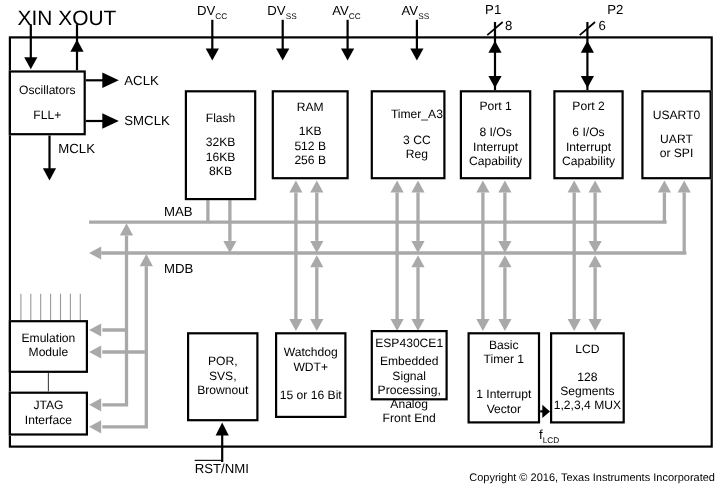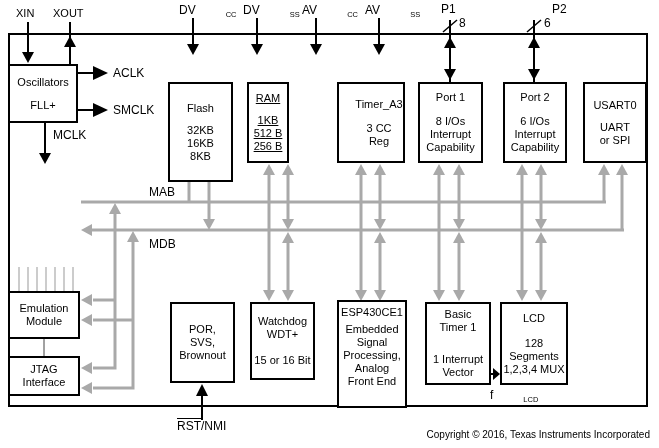--- a/index.html
+++ b/index.html
@@ -19,22 +19,22 @@
            display:flex; flex-direction:column; align-items:center; justify-content:center;
            font-size:11px; line-height:13px; text-align:center; white-space:pre-line; color:#000; }
   .block .g1 { margin-bottom:11px; }
   .block .g1:last-child { margin-bottom:0; }
   .block.top-align { justify-content:flex-start; padding-top:4px; }
   .g-osc  .g1 { margin-bottom:10px; } .g-flash .g1 { margin-bottom:9px; }
   .g-ram  .g1 { margin-bottom:9px; }  .g-usart .g1 { margin-bottom:9px;text-align:right; }
   .g-wdt  .g1 { margin-bottom:13px; } .g-esp  .g1 { margin-bottom:4px; }
   .g-bt1  .g1 { margin-bottom:19px; } .g-lcd  .g1 { margin-bottom:12px; }
   .lbl { position:absolute; font-size:12px; color:#000; white-space:nowrap; }
-  .lbl-big { font-size:11px;text-align:center; }
-  .lbl sub { font-size:7.5px;margin-left:30px; }
+  .lbl-big { font-size:19px;text-align:center; }
+  .lbl sub { font-size:7.5px; }
   .ov { text-decoration:overline; }
   .copyright { position:absolute; right:9px; top:429px; font-size:10px; color:#000; }
 </style>
 </head>
 <body>
 
 <div class="canvas">
 
   <div class="chip-border"></div>
 
@@ -223,21 +223,21 @@
     <div class="g1">JTAG
 Interface</div>
   </div>
 
   <div class="block g-flash" style="left:168px; top:82px; width:65px; height:100px;text-align:center;">
     <div class="g1">Flash</div>
     <div class="g2">32KB
 16KB
 8KB</div>
   </div>
-  <div class="block g-ram" style="left:247px; top:82px; width:42px; height:81px;text-decoration:underline;">
+  <div class="block g-ram" style="left:247px; top:82px; width:70px; height:81px;">
     <div class="g1">RAM</div>
     <div class="g2">1KB
 512 B
 256 B</div>
   </div>
   <div class="block" style="left:337px; top:82px; width:68px; height:81px;padding-left:16px;">
     <div class="g1">Timer_A3</div>
     <div class="g2">3 CC Reg</div>
   </div>
   <div class="block" style="left:418px; top:82px; width:65px; height:81px;">
@@ -261,21 +261,21 @@
   <div class="block" style="left:170px; top:302px; width:65px; height:81px;">
     <div class="g1">POR,
 SVS,
 Brownout</div>
   </div>
   <div class="block g-wdt" style="left:250px; top:302px; width:65px; height:78px;">
     <div class="g1">Watchdog
 WDT+</div>
     <div class="g2">15 or 16 Bit</div>
   </div>
-  <div class="block g-esp top-align" style="left:337px; top:300px; width:70px; height:108px;">
+  <div class="block g-esp top-align" style="left:337px; top:300px; width:70px; height:64px;">
     <div class="g1">ESP430CE1</div>
     <div class="g2">Embedded
 Signal
 Processing,
 Analog
 Front End</div>
   </div>
   <div class="block g-bt1" style="left:425px; top:302px; width:66px; height:83px;">
     <div class="g1">Basic
 Timer 1</div>

